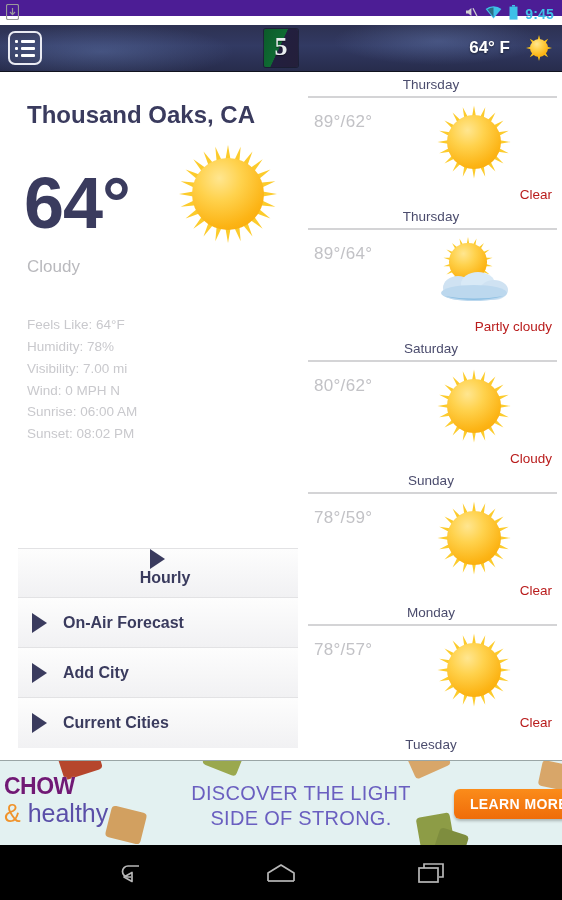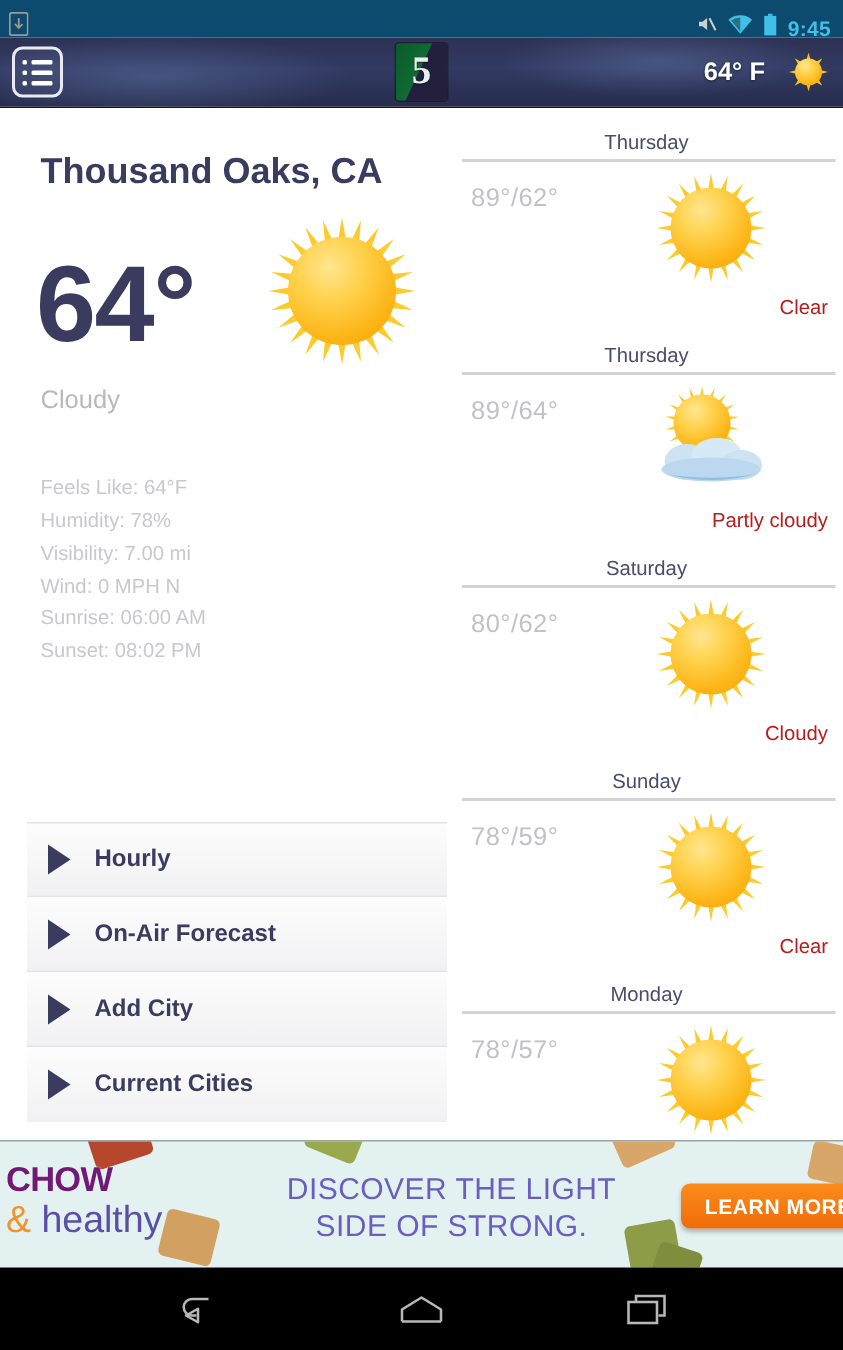--- a/index.html
+++ b/index.html
@@ -6,22 +6,22 @@
   html, body {
     width:562px; height:900px;
     background:#ffffff;
     font-family:"Liberation Sans", sans-serif;
     overflow:hidden;
   }
   #app { position:relative; width:562px; height:900px; background:#fff; }
 
   
   .statusbar{
-    position:absolute; top:0; left:0; width:562px; height:25px;
-    background:#0c4a6e; display:flex; align-items:center;
+    position:absolute; top:0; left:0; width:562px; height:16px;
+    background:#4c1d95; display:flex; align-items:center;
     padding:12px 8px 0 6px;
   }
   .sb-left{ display:flex; align-items:center; gap:6px; }
   .sb-right{ margin-left:auto; display:flex; align-items:center; gap:7px; }
   .sb-time{ color:#3ec0e8; font-size:14px; font-weight:bold; letter-spacing:0.2px; }
 
   
   .appbar{
     position:absolute; top:25px; left:0; width:562px; height:47px;
     background:
@@ -90,35 +90,35 @@
   }
 
   
   .menulist{ position:absolute; left:18px; top:476px; width:280px; }
   .mitem{
     height:50px; display:flex; align-items:center; padding-left:14px;
     border-bottom:1px solid #e2e2e4;
     background:linear-gradient(180deg,#fdfdfd 0%,#f1f1f3 100%);
     cursor:pointer;
   }
-  .mitem:first-child{ border-top:1px solid #e2e2e4; }
+  .mitem:first-child{ border-top:1px solid #e2e2e4;flex-direction:column; }
   .mitem:last-child{ border-bottom:none; }
   .tri{
     width:0;height:0;border-left:15px solid #3a3b5e;
     border-top:10px solid transparent;border-bottom:10px solid transparent;
     margin-right:16px;
   }
   .mlabel{ font-size:16px; font-weight:bold; color:#3a3b5e; }
 
   
   .right{ position:absolute; left:300px; top:0; width:262px; height:688px; overflow:hidden; }
   .fday{ position:relative; }
   .fday-head{
     text-align:center; font-size:13.5px; color:#4b4c6d;
-    padding:15px 0 4px;
+    padding:5px 0 4px;
   }
   .fday-rule{ height:2px; background:#d4d4d6; margin:0 5px 0 8px; }
   .fday-body{ position:relative; height:106px;text-align:right; }
   .fday-hilo{
     position:absolute; left:14px; top:14px;
     font-size:17px; color:#c2c2c6; letter-spacing:0.3px;
   }
   .fday-icon{ position:absolute; right:50px; top:6px; width:76px; height:76px; }
   .fday-cond{
     position:absolute; right:10px; bottom:2px;

